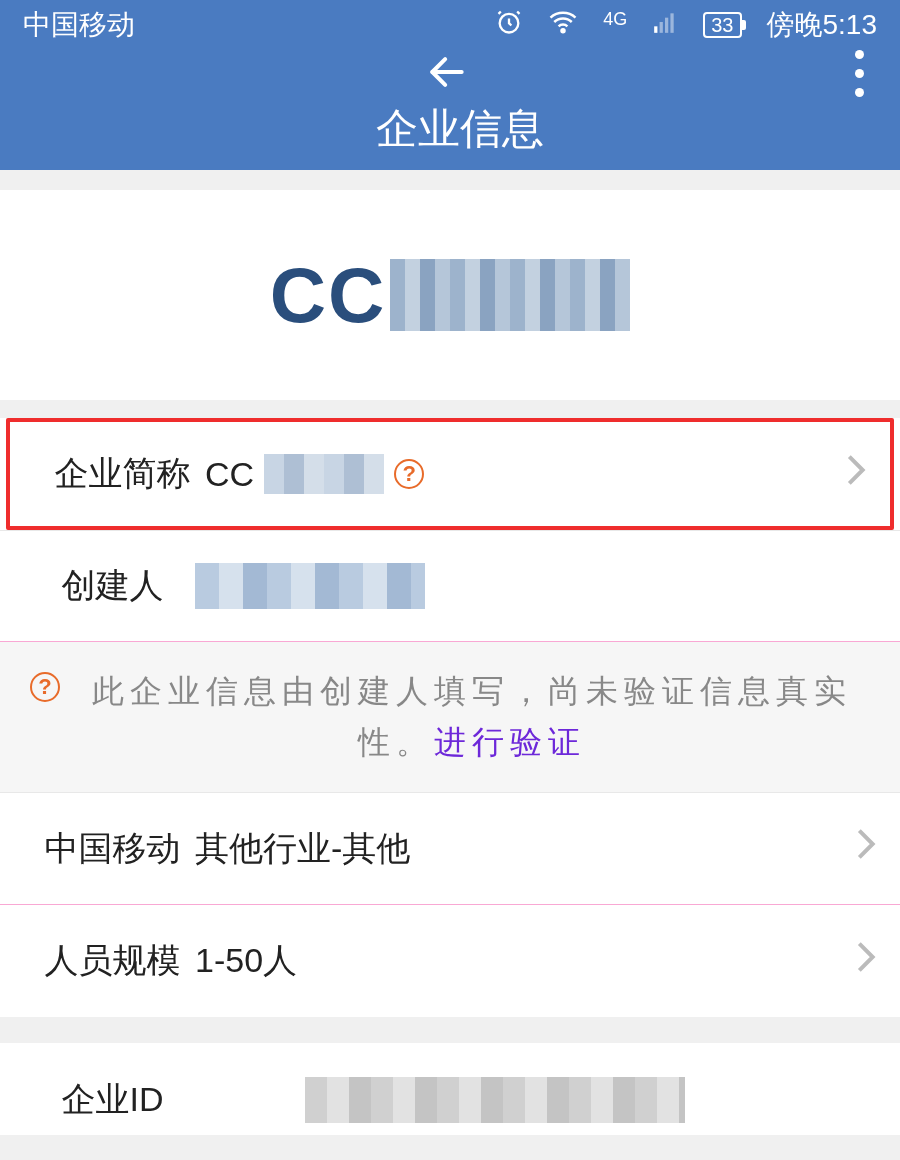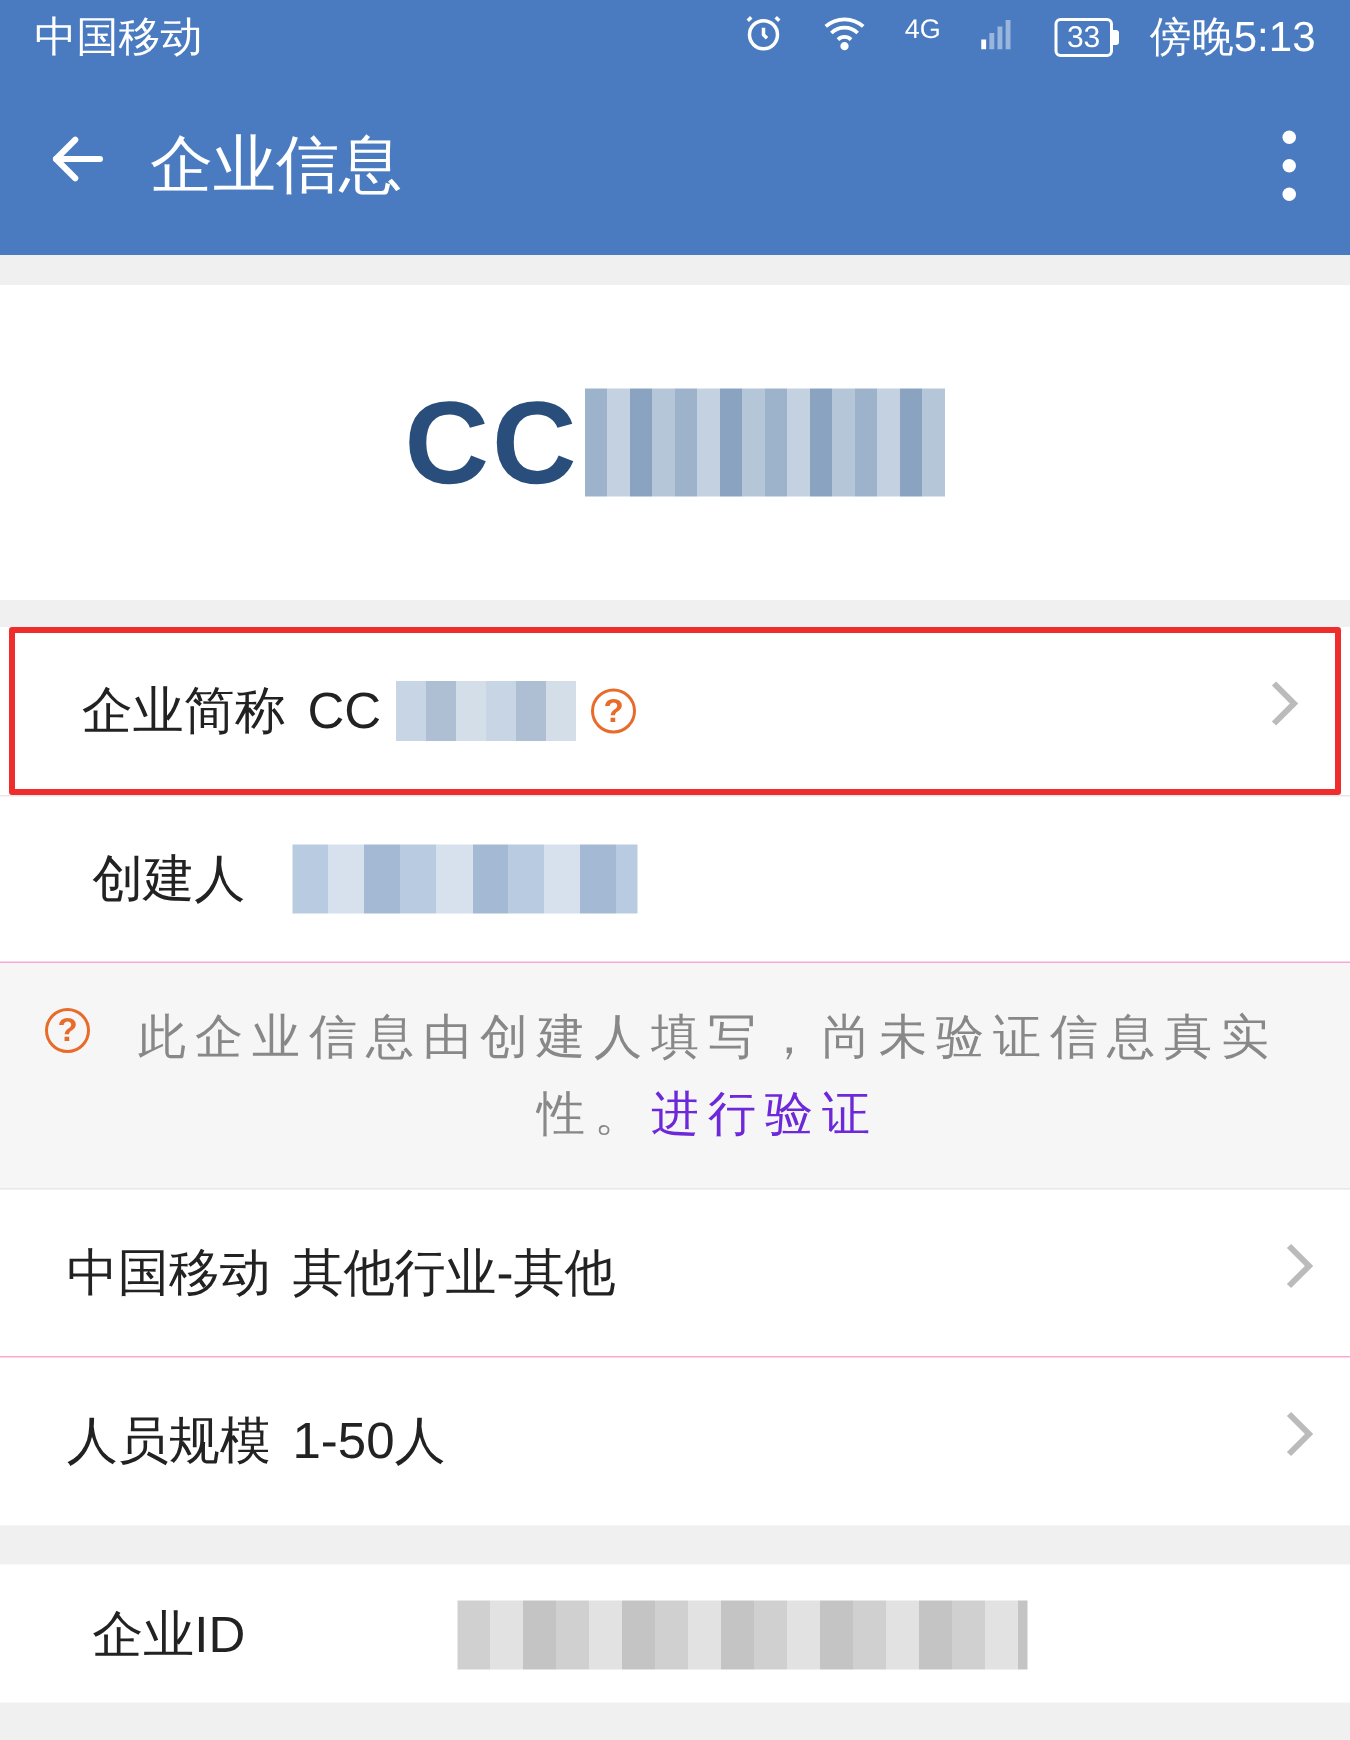--- a/index.html
+++ b/index.html
@@ -51,20 +51,21 @@
 
     
     .app-header {
       height: 120px;
       background: #4a7bc1;
       color: #fff;
       display: flex;
       align-items: center;
       padding: 0 30px;
       position: relative;
+      flex-direction: column;
     }
     .back-arrow {
       width: 50px;
       font-size: 44px;
       line-height: 1;
     }
     .header-title {
       font-size: 42px;
       margin-left: 20px;
       font-weight: 400;
@@ -183,21 +184,21 @@
       font-size: 32px;
       line-height: 1.6;
       border-bottom: 1px solid #e8e8e8;
     }
     .notice .help-circle { flex-shrink: 0; margin-top: 6px; }
     .notice-text { color: #888; letter-spacing: 6px; }
     .notice-link { color: #6d28d9; letter-spacing: 6px; }
 
     .gap-small { height: 26px; background: #f0f0f0; }
 
-    .row-id { height: 92px; align-items: flex-start; padding-top: 24px; }
+    .row-id { height: 92px; align-items: flex-start; padding-top: 34px; }
   </style>
 </head>
 <body>
 
 <div class="status-bar">
   <div class="status-left">中国移动</div>
   <div class="status-right">
     <span>
       <svg width="28" height="28" viewBox="0 0 24 24" fill="none" stroke="#fff" stroke-width="2">
           <circle cx="12" cy="13" r="8"></circle>

